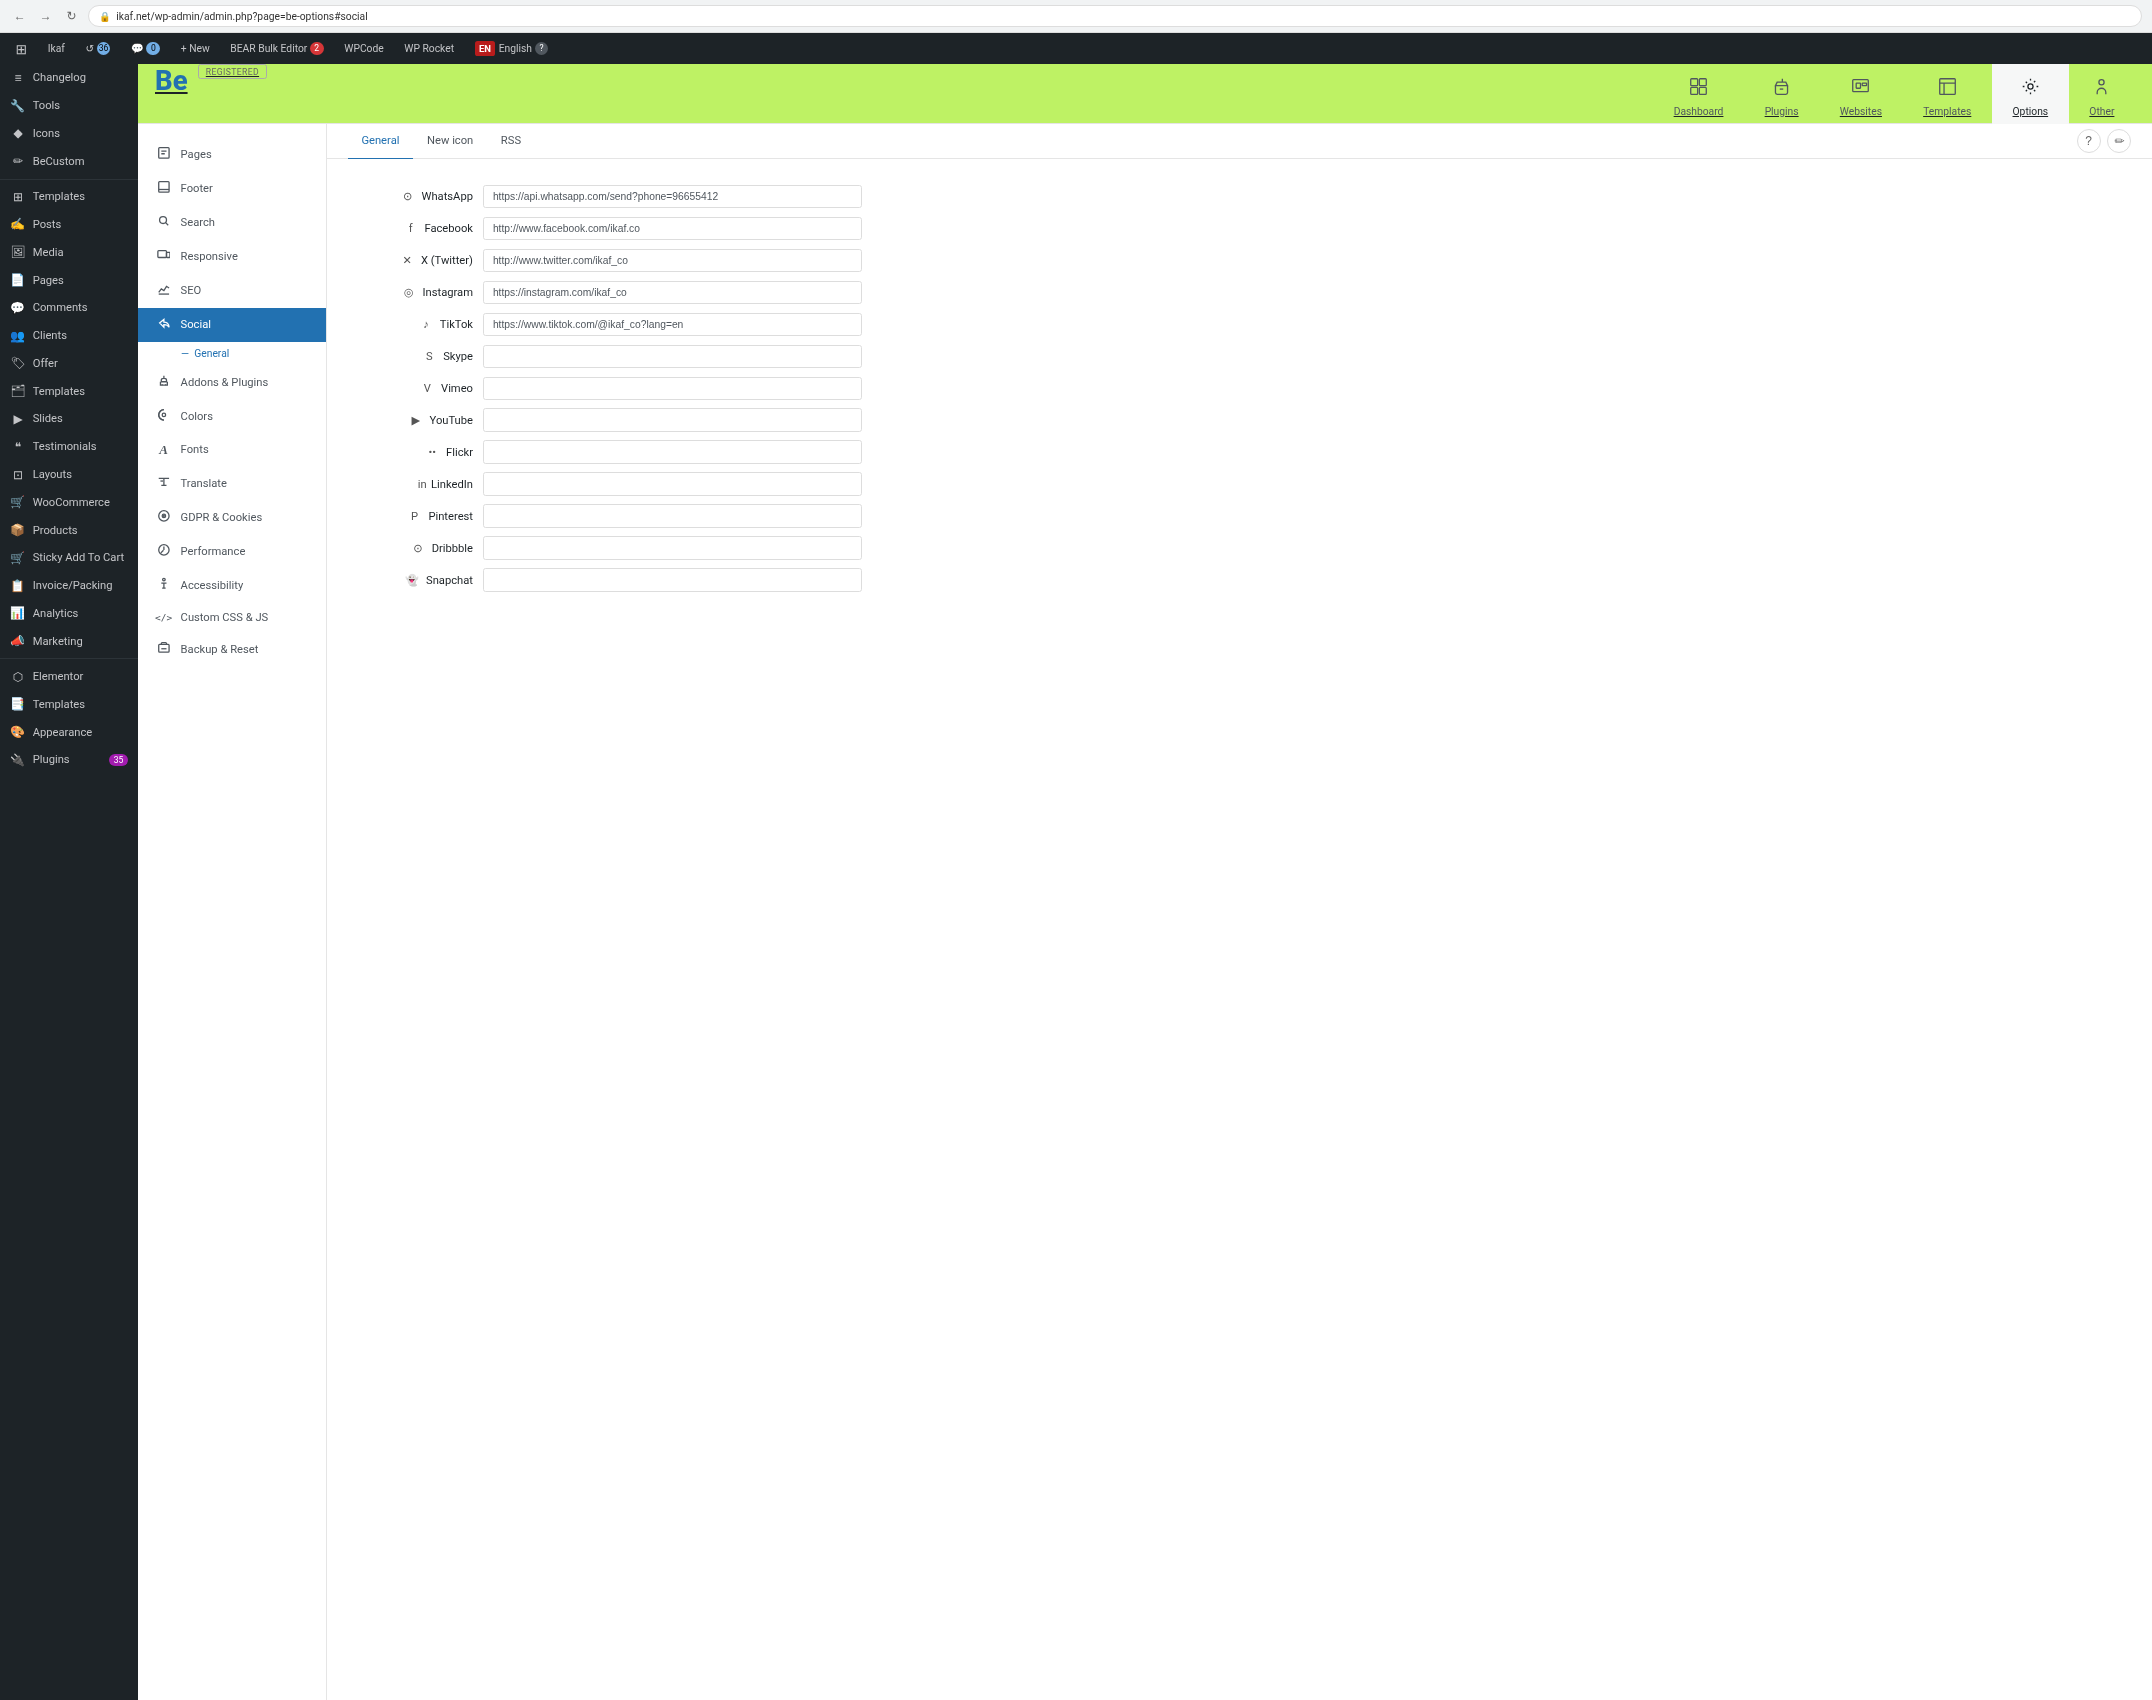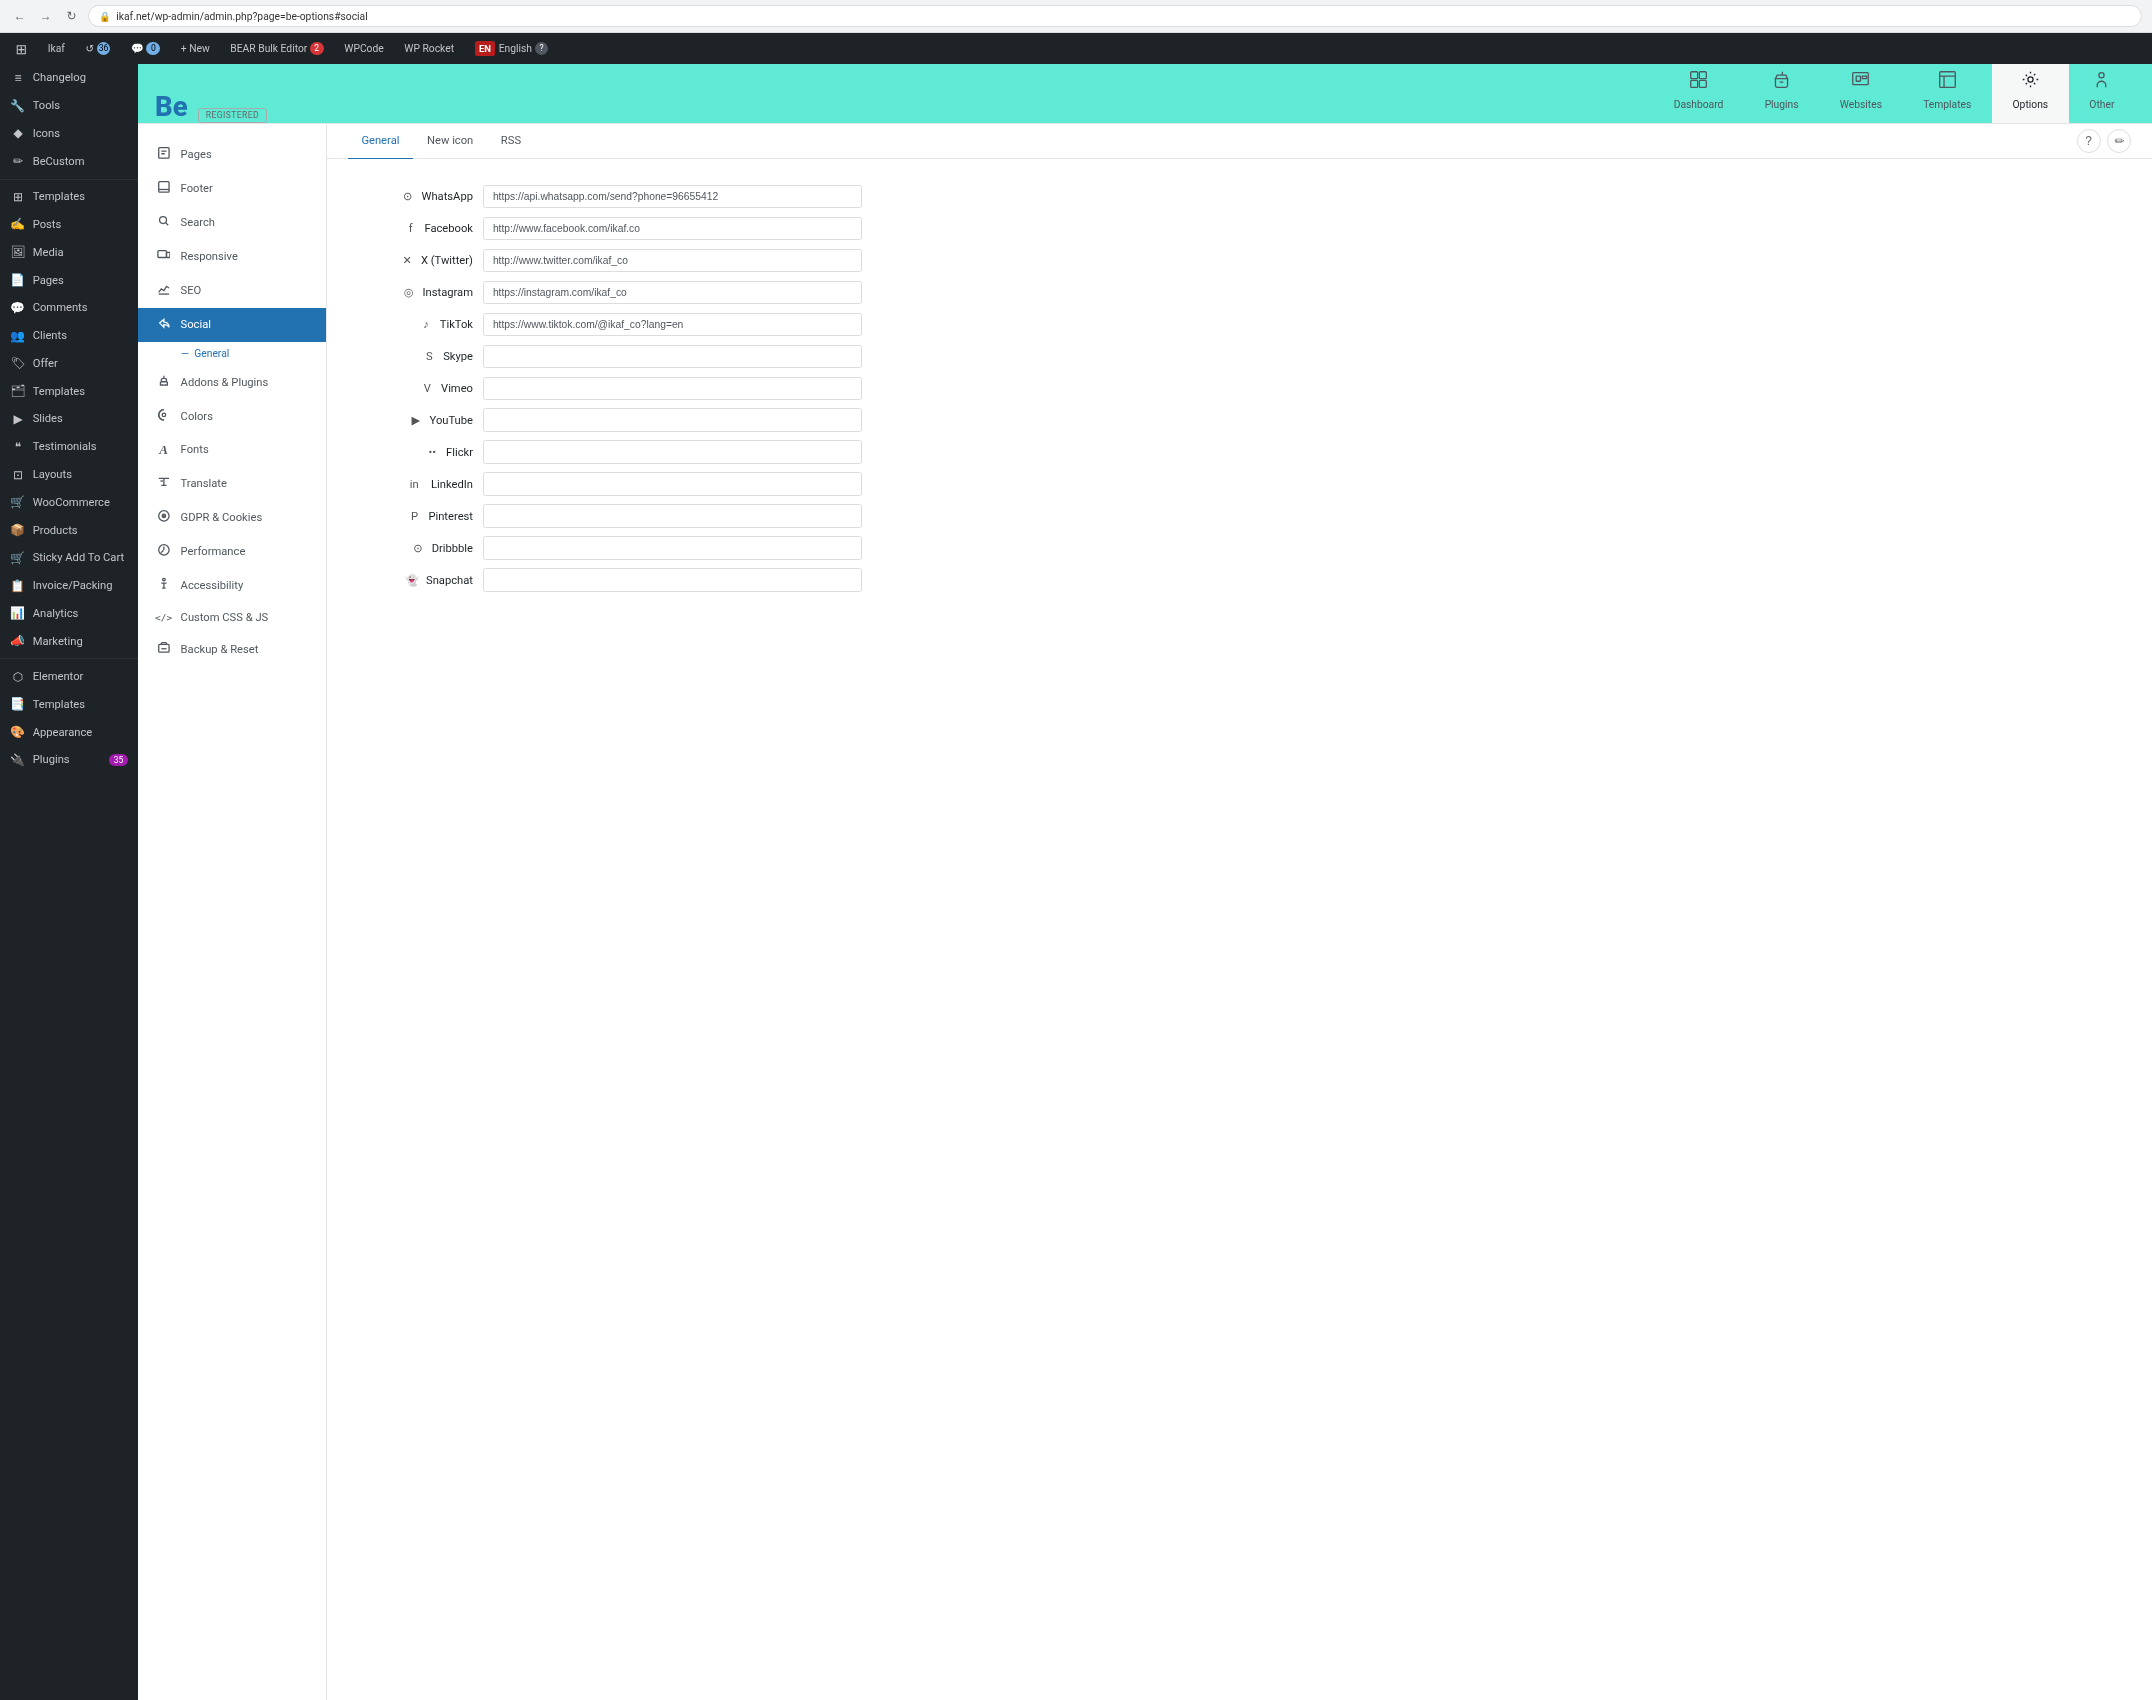--- a/index.html
+++ b/index.html
@@ -140,26 +140,27 @@
       flex: 1;
       background: #fff;
       overflow-y: auto;
       display: flex;
       flex-direction: column;
     }
 
     
     .be-header {
       display: flex;
-      align-items: flex-end;
+      align-items: flex-start;
       padding: 0 17px;
       border-bottom: 0.9px solid #e5e5e5;
-      background: #5eead4;
+      background: #bef264;
       height: 60px;
       flex-shrink: 0;
+      text-decoration: underline;
     }
     .be-logo {
       font-size: 27.5px;
       font-weight: 800;
       color: #2271b1;
       margin-right: 10.3px;
     }
     .be-registered-badge {
       border: 0.9px solid #aaa;
       color: #666;
@@ -734,21 +735,21 @@
                     <input type="text" placeholder="" class="social-input" style="">
                   </div>
                   <div style="display: flex; align-items: center; gap: 10.3px; margin-bottom: 8.6px;">
                     <div style="display: flex; align-items: center; gap: 6.9px; min-width: 112px; justify-content: flex-end; font-size: 11.2px; color: rgb(29, 35, 39);">
                       <span style="font-size: 11.2px; color: rgb(85, 85, 85); width: 13.8px; text-align: center;">••</span>
                       <span>Flickr</span>
                     </div>
                     <input type="text" placeholder="" class="social-input" style="">
                   </div>
                   <div style="display: flex; align-items: center; gap: 10.3px; margin-bottom: 8.6px;">
-                    <div style="display: flex; align-items: center; gap: 10px; min-width: 112px; justify-content: flex-end; font-size: 11.2px; color: rgb(29, 35, 39);">
+                    <div style="display: flex; align-items: center; gap: 2px; min-width: 112px; justify-content: flex-end; font-size: 11.2px; color: rgb(29, 35, 39);">
                       <span style="font-size: 11.2px; color: rgb(85, 85, 85); width: 13.8px; text-align: center;">in</span>
                       <span>LinkedIn</span>
                     </div>
                     <input type="text" placeholder="" class="social-input" style="">
                   </div>
                   <div style="display: flex; align-items: center; gap: 10.3px; margin-bottom: 8.6px;">
                     <div style="display: flex; align-items: center; gap: 6.9px; min-width: 112px; justify-content: flex-end; font-size: 11.2px; color: rgb(29, 35, 39);">
                       <span style="font-size: 11.2px; color: rgb(85, 85, 85); width: 13.8px; text-align: center;">P</span>
                       <span>Pinterest</span>
                     </div>

